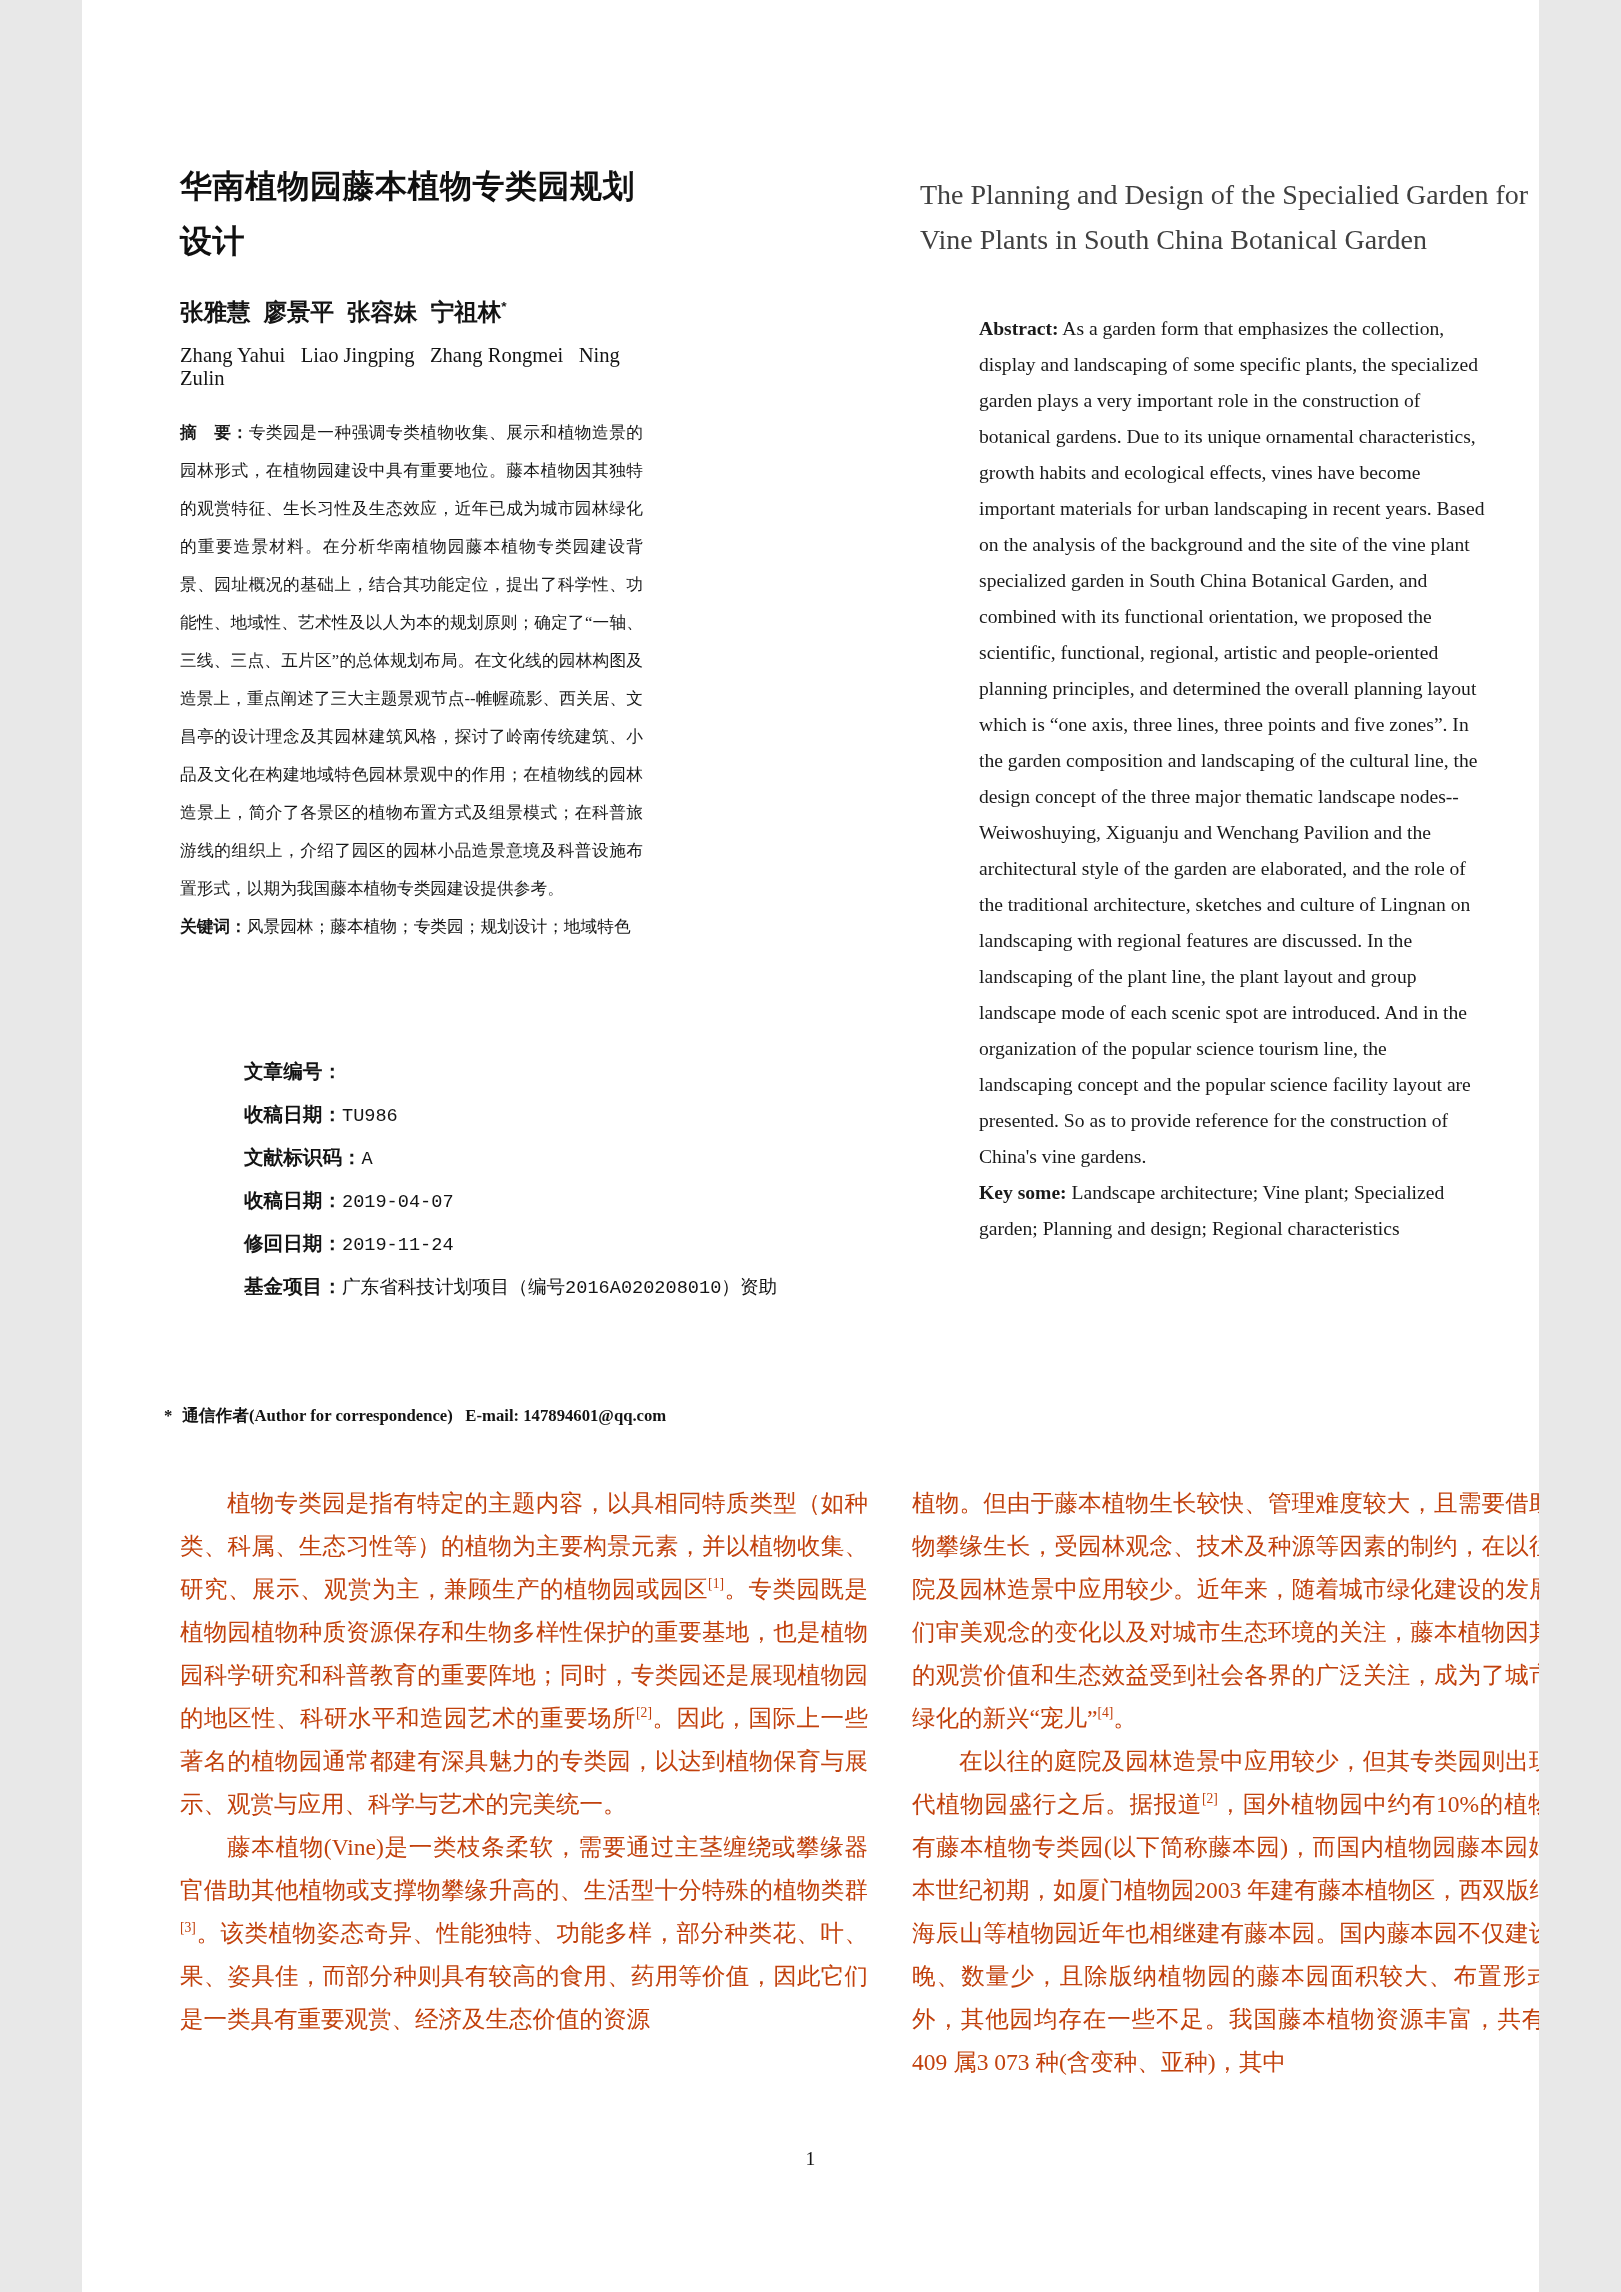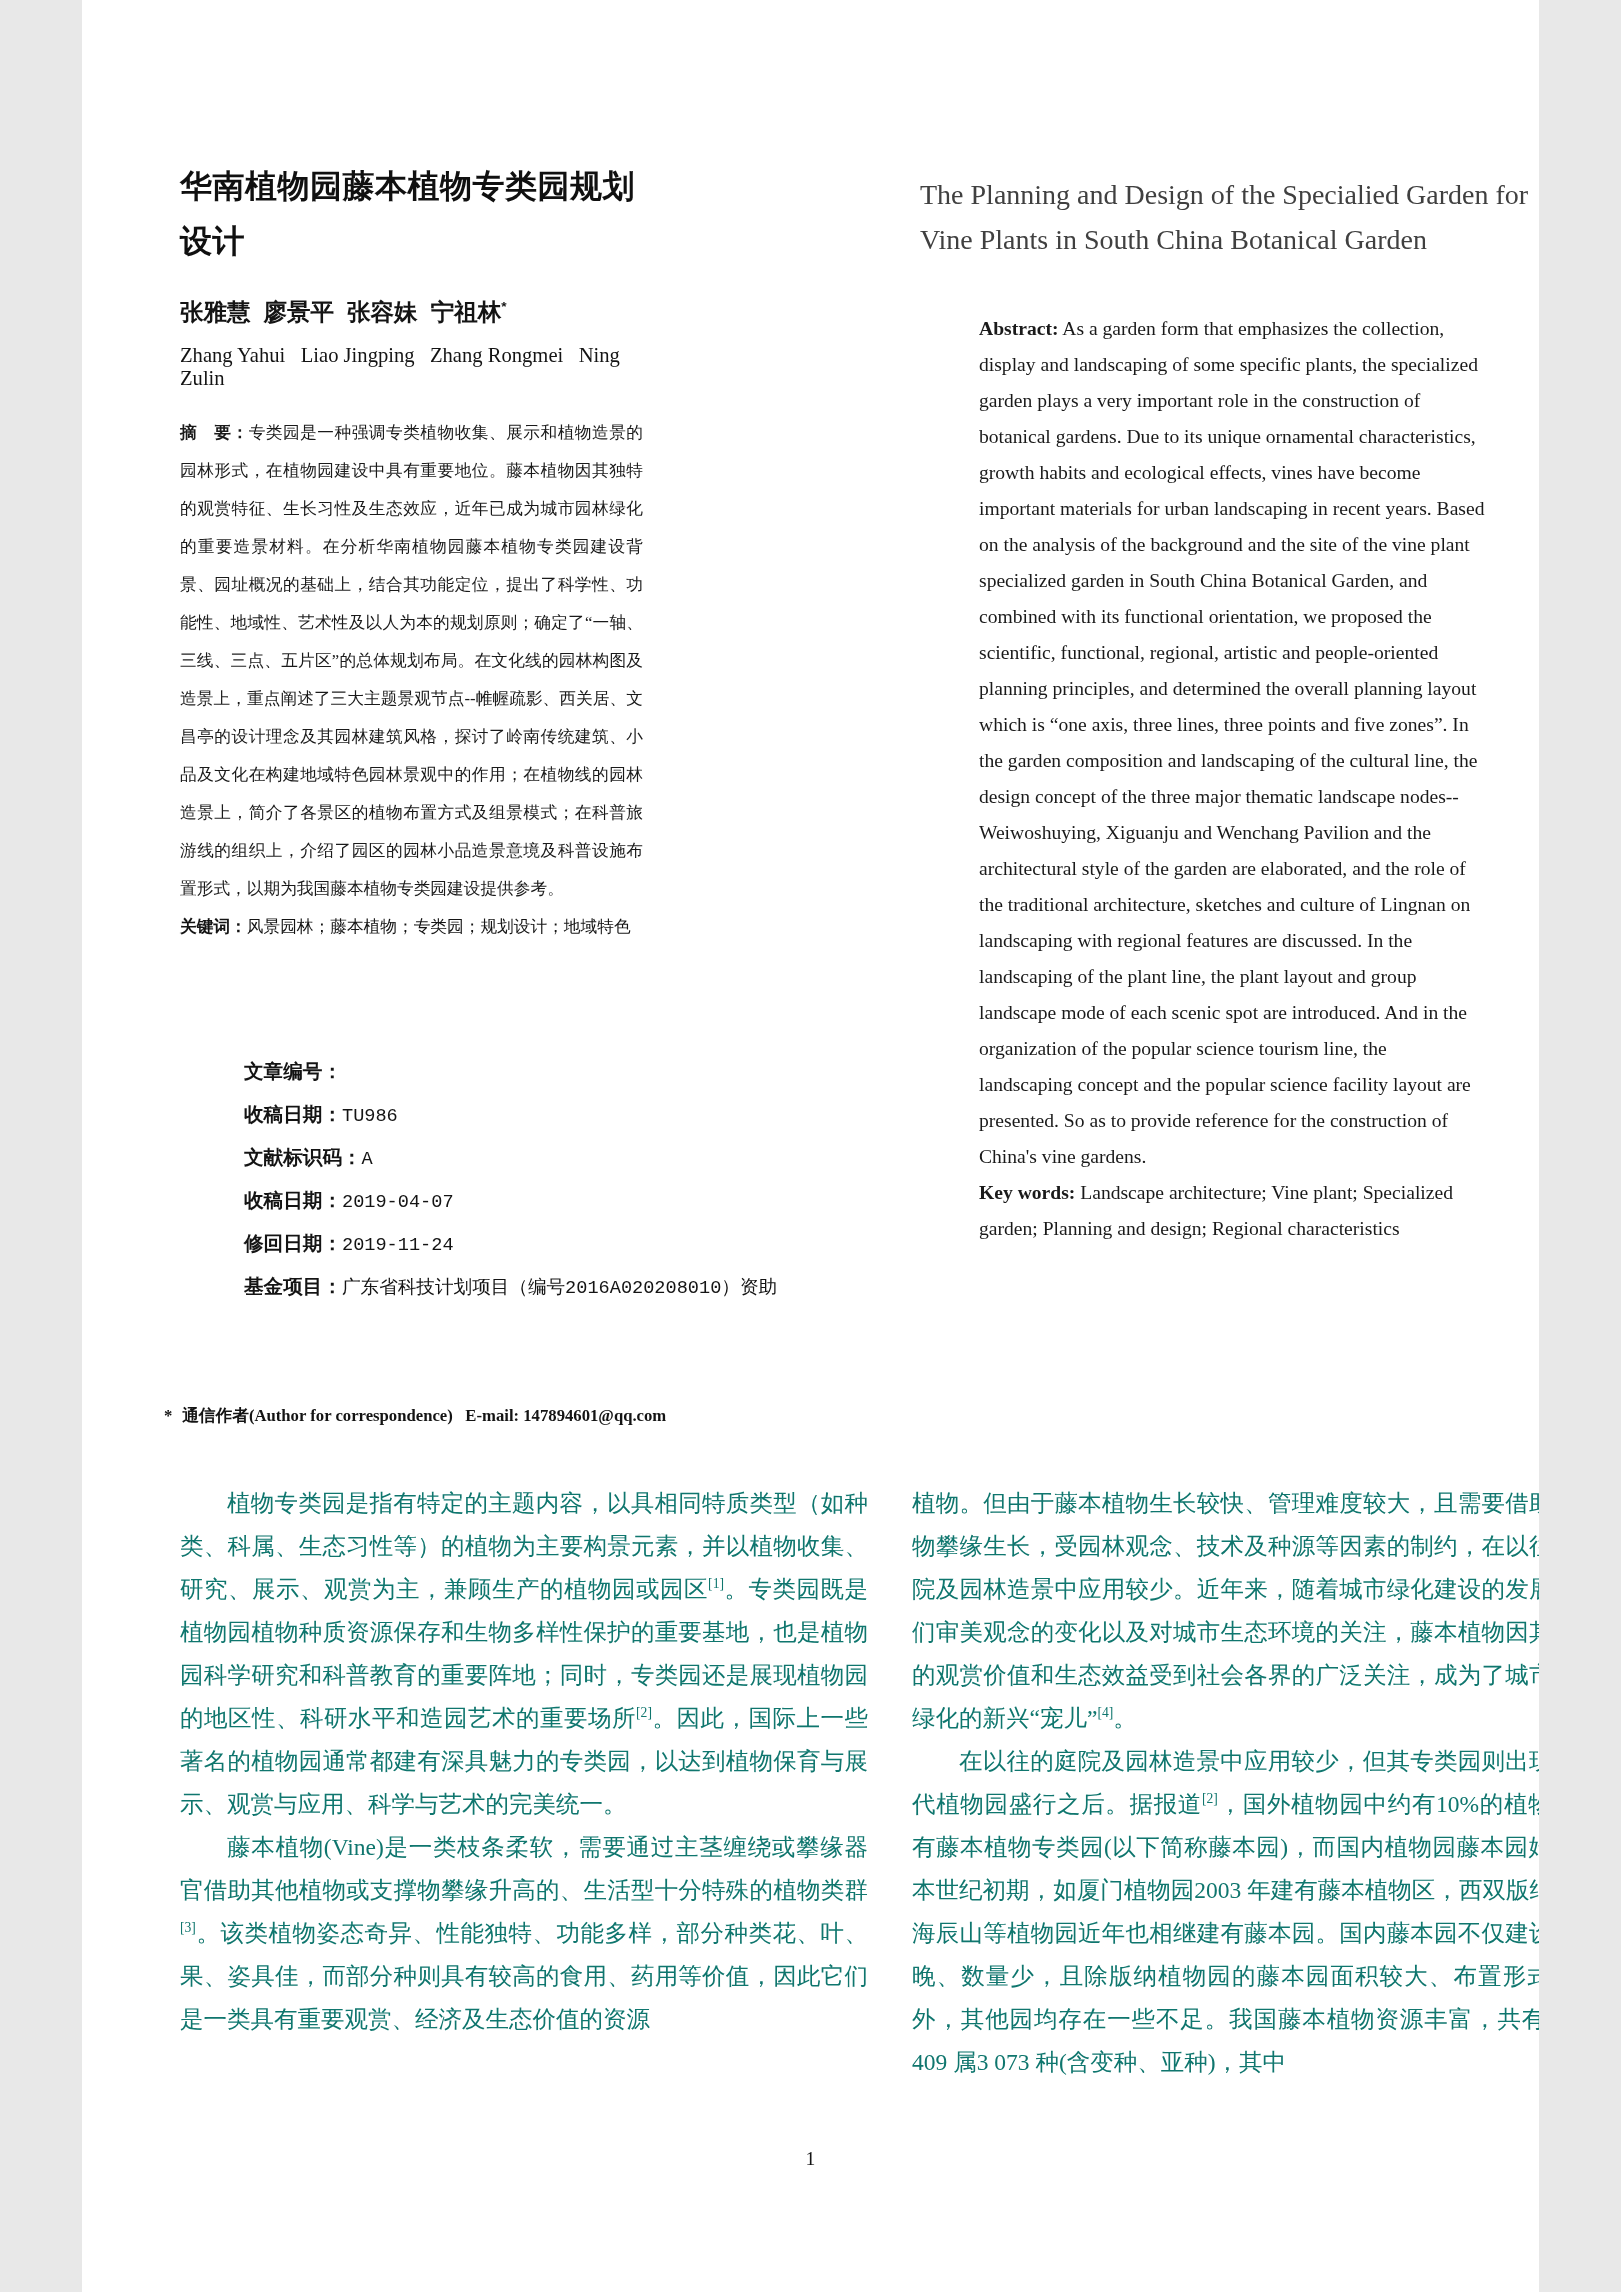--- a/index.html
+++ b/index.html
@@ -53,21 +53,21 @@
   .title-en { font-size:28px; line-height:45px; color:#404040; }
   .abstract-en-block { margin-left:59px; margin-top:49px; width:506px; }
   .abstract-en, .keywords-en { font-size:19.6px; line-height:36px; text-align:left; color:#1a1a1a; }
   .abstract-en .label, .keywords-en .label { font-weight:700; }
 
   
   .body-cols {
     position:absolute; left:98px; top:1482px; width:1425px;
     display:flex; gap:44px;
   }
-  .body-col { width:688px; font-size:23.5px; line-height:43px; text-align:justify; color:#0f766e; }
+  .body-col { width:688px; font-size:23.5px; line-height:43px; text-align:justify; color:#c2410c; }
   .body-col p { text-indent:2em; }
   .body-col p.cont { text-indent:0; }
   sup { font-size:0.58em; vertical-align:super; line-height:0; }
 
   
   .page-num {
     position:absolute; left:0; top:2148px; width:100%;
     text-align:center; font-size:19.6px;
   }
 </style>
@@ -92,21 +92,21 @@
     <div class="meta-row"><span class="label">修回日期：</span><span class="value">2019-11-24</span></div>
     <div class="meta-row"><span class="label">基金项目：</span><span class="value">广东省科技计划项目（编号2016A020208010）资助</span></div>
   </div>
 
   <div class="footnote"><span class="marker">*</span><span>通信作者(Author for correspondence)   E-mail: 147894601@qq.com</span></div>
 
   <div class="top-right">
     <div class="title-en">The Planning and Design of the Specialied Garden for Vine Plants in South China Botanical Garden</div>
     <div class="abstract-en-block">
       <div class="abstract-en"><span class="label">Abstract:</span><span> As a garden form that emphasizes the collection, display and landscaping of some specific plants, the specialized garden plays a very important role in the construction of botanical gardens. Due to its unique ornamental characteristics, growth habits and ecological effects, vines have become important materials for urban landscaping in recent years. Based on the analysis of the background and the site of the vine plant specialized garden in South China Botanical Garden, and combined with its functional orientation, we proposed the scientific, functional, regional, artistic and people-oriented planning principles, and determined the overall planning layout which is “one axis, three lines, three points and five zones”. In the garden composition and landscaping of the cultural line, the design concept of the three major thematic landscape nodes--Weiwoshuying, Xiguanju and Wenchang Pavilion and the architectural style of the garden are elaborated, and the role of the traditional architecture, sketches and culture of Lingnan on landscaping with regional features are discussed. In the landscaping of the plant line, the plant layout and group landscape mode of each scenic spot are introduced. And in the organization of the popular science tourism line, the landscaping concept and the popular science facility layout are presented. So as to provide reference for the construction of China's vine gardens.</span></div>
-      <div class="keywords-en"><span class="label">Key words:</span><span> Landscape architecture; Vine plant; Specialized garden; Planning and design; Regional characteristics</span></div>
+      <div class="keywords-en"><span class="label">Key some:</span><span> Landscape architecture; Vine plant; Specialized garden; Planning and design; Regional characteristics</span></div>
     </div>
   </div>
 
   <div class="body-cols">
     <div class="body-col">
       <p><span>植物专类园是指有特定的主题内容，以具相同特质类型（如种类、科属、生态习性等）的植物为主要构景元素，并以植物收集、研究、展示、观赏为主，兼顾生产的植物园或园区</span><sup>[1]</sup><span>。专类园既是植物园植物种质资源保存和生物多样性保护的重要基地，也是植物园科学研究和科普教育的重要阵地；同时，专类园还是展现植物园的地区性、科研水平和造园艺术的重要场所</span><sup>[2]</sup><span>。因此，国际上一些著名的植物园通常都建有深具魅力的专类园，以达到植物保育与展示、观赏与应用、科学与艺术的完美统一。</span></p>
       <p><span>藤本植物(Vine)是一类枝条柔软，需要通过主茎缠绕或攀缘器官借助其他植物或支撑物攀缘升高的、生活型十分特殊的植物类群</span><sup>[3]</sup><span>。该类植物姿态奇异、性能独特、功能多样，部分种类花、叶、果、姿具佳，而部分种则具有较高的食用、药用等价值，因此它们是一类具有重要观赏、经济及生态价值的资源</span></p>
     </div>
     <div class="body-col">
       <p class="cont"><span>植物。但由于藤本植物生长较快、管理难度较大，且需要借助支撑物攀缘生长，受园林观念、技术及种源等因素的制约，在以往的庭院及园林造景中应用较少。近年来，随着城市绿化建设的发展、人们审美观念的变化以及对城市生态环境的关注，藤本植物因其特有的观赏价值和生态效益受到社会各界的广泛关注，成为了城市景观绿化的新兴“宠儿”</span><sup>[4]</sup><span>。</span></p>

